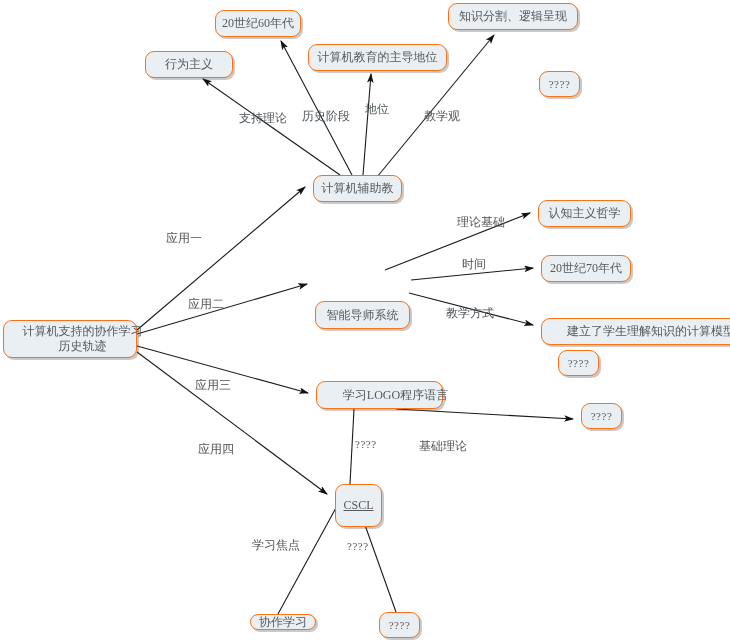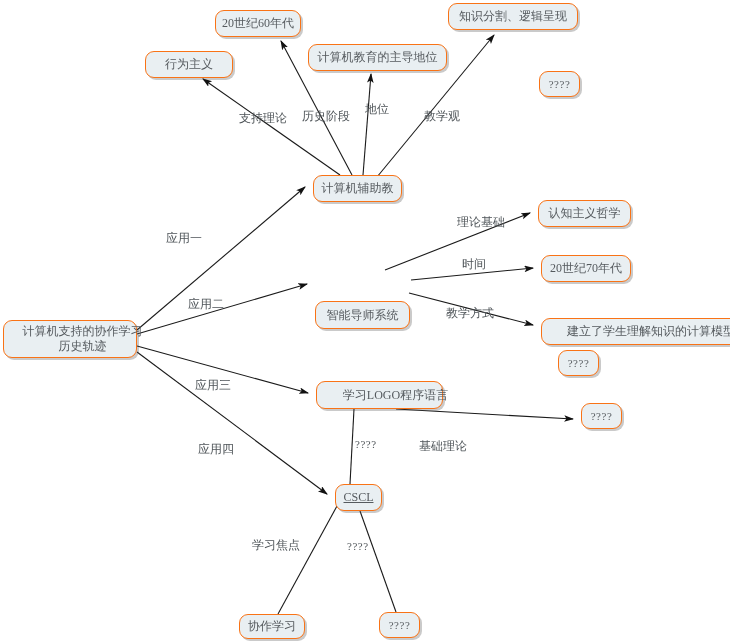--- a/index.html
+++ b/index.html
@@ -102,22 +102,22 @@
       <div class="node" style="left: 308px; top: 44px; width: 139px; height: 27px;">计算机教育的主导地位</div>
       <div class="node" style="left: 448px; top: 3px; width: 130px; height: 27px;">知识分割、逻辑呈现</div>
       <div class="node qmark" style="left: 539px; top: 71px; width: 41px; height: 26px;">????</div>
       <div class="node" style="left: 315px; top: 269px; width: 95px; height: 28px; margin-top: 32px;">智能导师系统</div>
       <div class="node" style="left: 538px; top: 200px; width: 93px; height: 27px;">认知主义哲学</div>
       <div class="node" style="left: 541px; top: 255px; width: 90px; height: 27px;">20世纪70年代</div>
       <div class="node" style="left: 541px; top: 318px; width: 220px; height: 27px;">建立了学生理解知识的计算模型</div>
       <div class="node qmark" style="left: 558px; top: 350px; width: 41px; height: 26px;">????</div>
       <div class="node" style="left: 316px; top: 381px; width: 127px; height: 28px; padding-left: 32px;">学习LOGO程序语言</div>
       <div class="node qmark" style="left: 581px; top: 403px; width: 41px; height: 26px;">????</div>
-      <div class="node" style="left: 335px; top: 484px; width: 47px; height: 27px; text-decoration: underline;">CSCL</div>
-      <div class="node" style="left: 239px; top: 614px; width: 66px; height: 25px;">协作学习</div>
+      <div class="node" style="left: 335px; top: 484px; width: 47px; height: 43px; text-decoration: underline;">CSCL</div>
+      <div class="node" style="left: 250px; top: 614px; width: 66px; height: 16px;">协作学习</div>
       <div class="node qmark" style="left: 379px; top: 612px; width: 41px; height: 26px;">????</div>
     </div>
   <div id="labels-group">
       <div class="edge-label" style="left: 166px; top: 232px;">应用一</div>
       <div class="edge-label" style="left: 188px; top: 298px;">应用二</div>
       <div class="edge-label" style="left: 195px; top: 379px;">应用三</div>
       <div class="edge-label" style="left: 198px; top: 443px;">应用四</div>
       <div class="edge-label" style="left: 239px; top: 112px;">支持理论</div>
       <div class="edge-label" style="left: 302px; top: 110px;">历史阶段</div>
       <div class="edge-label" style="left: 365px; top: 103px;">地位</div>

